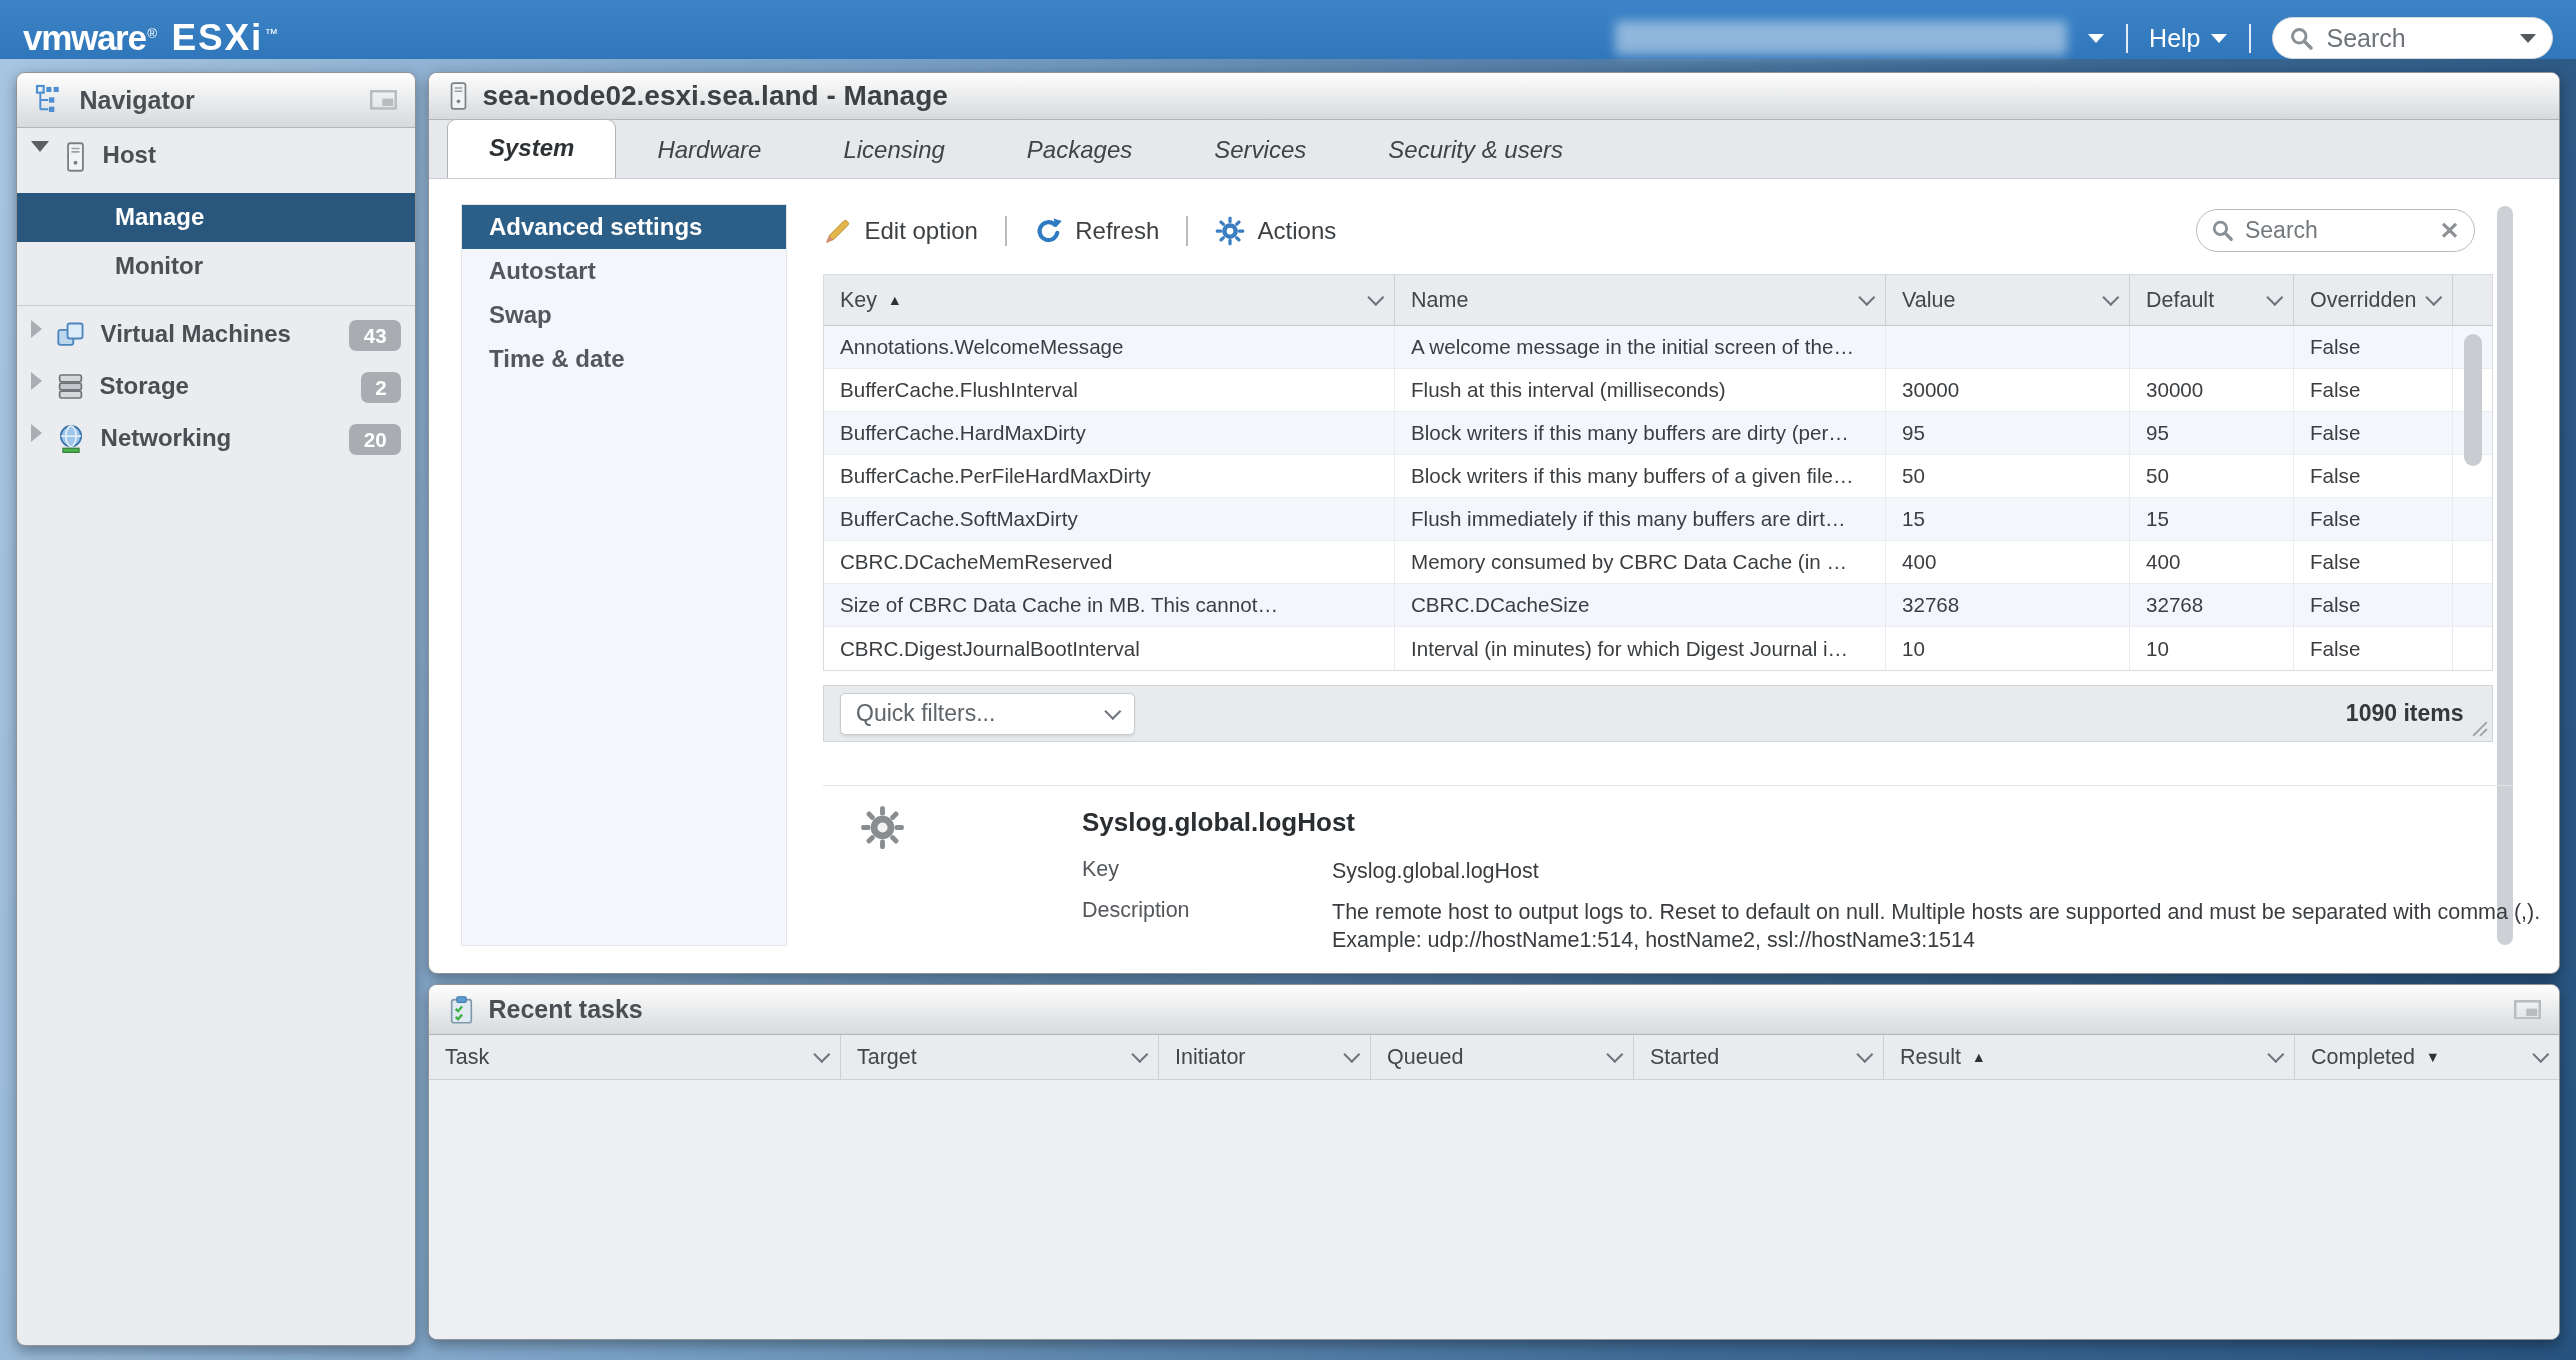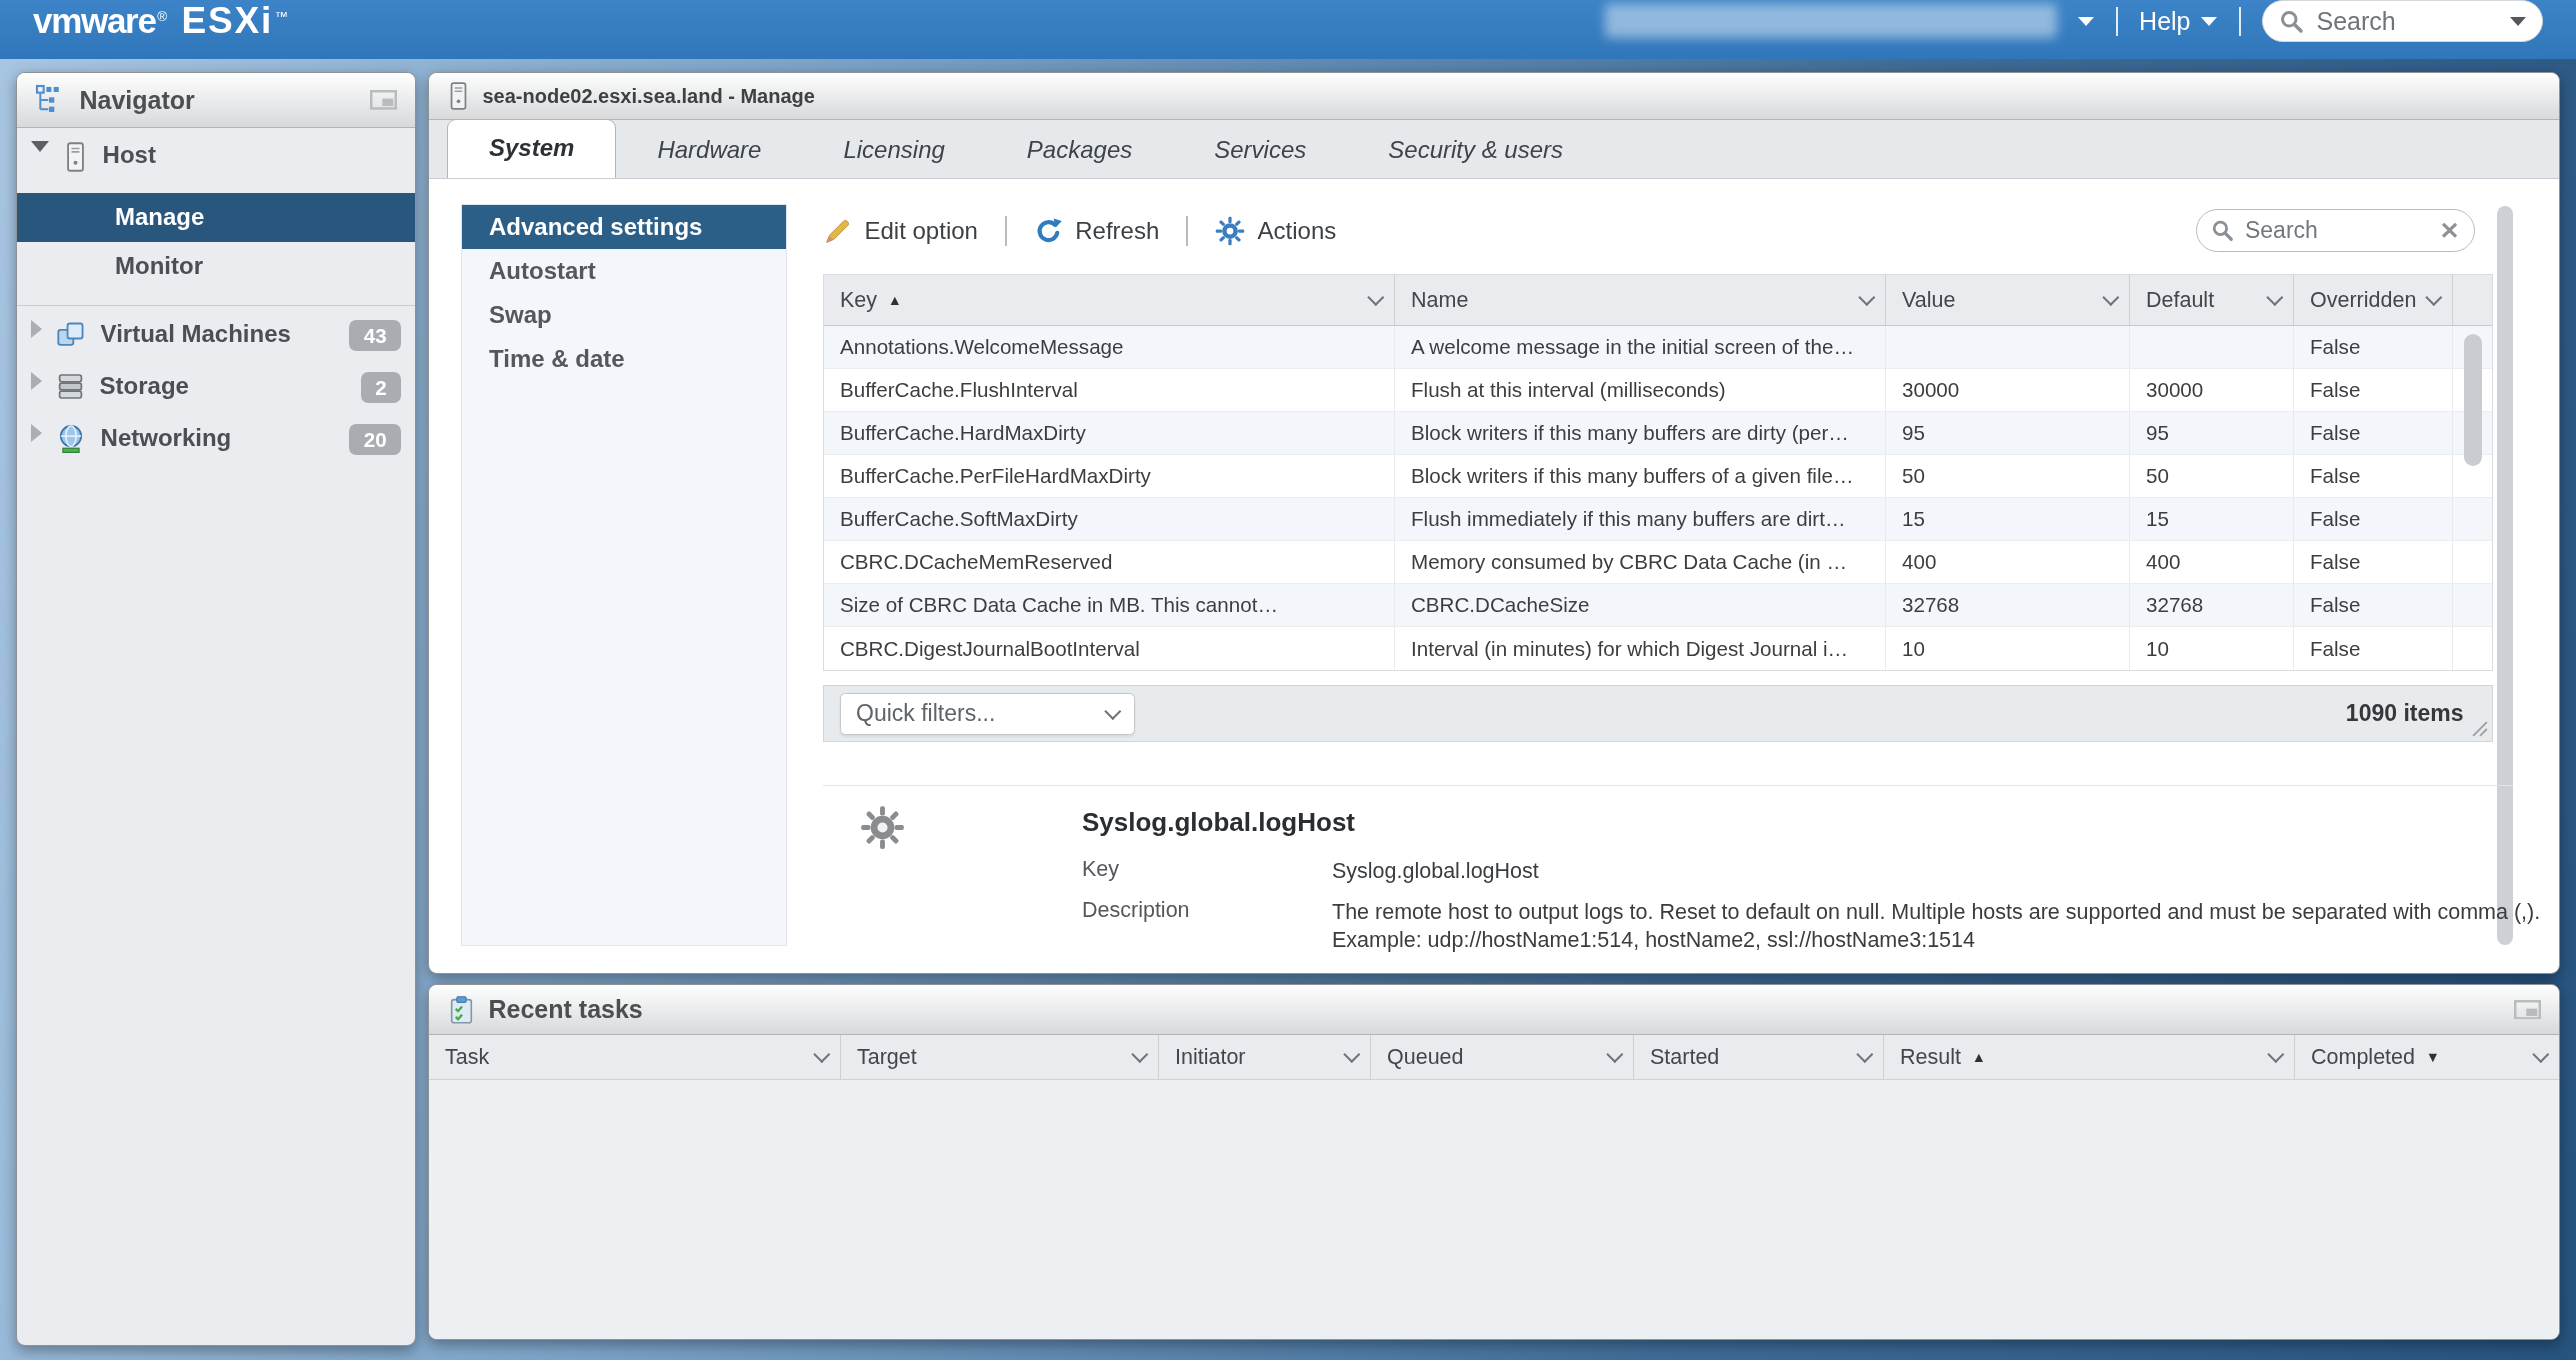--- a/index.html
+++ b/index.html
@@ -4,21 +4,21 @@
 <style>
   * { box-sizing: border-box; margin: 0; padding: 0; }
   html,body { width:2576px; height:1360px; }
   body {
     position: relative; overflow: hidden;
     font-family: "Liberation Sans", sans-serif;
     background: linear-gradient(102deg, #a8c6e2 0%, #7ba2c6 30%, #3f6b96 68%, #27537f 100%);
   }
   
   .topbar { position:absolute; top:0; left:0; right:0; height:59px;
-    background: linear-gradient(#3c84c7, #3076ba); display:flex; align-items:flex-start; padding:0 33px; z-index:10; }
+    background: linear-gradient(#3c84c7, #3076ba); display:flex; align-items:flex-end; padding:0 23px; z-index:10; }
   .brand { display:flex; align-items:baseline; color:#fff; }
   .brand-vmware { font-size:35px; font-weight:700; letter-spacing:-1.3px; }
   .brand-sup { font-size:13.4px; position:relative; top:-12.5px; margin:0 3.6px 0 1.8px; }
   .brand-esxi { font-size:37px; font-weight:600; letter-spacing:1.8px; margin-left:10.7px; }
   .topbar-right { margin-left:auto; display:flex; align-items:center; gap:21.5px; color:#fff; }
   .redacted { width:452px; height:34px; border-radius:4.5px; background:rgba(255,255,255,.45); filter:blur(5.4px); }
   .caret-down { width:0; height:0; border-left:8px solid transparent; border-right:8px solid transparent; border-top:9.8px solid #fff; }
   .tb-sep { width:1.8px; height:29px; background:rgba(255,255,255,.85); }
   .tb-help { font-size:25px; display:flex; align-items:center; gap:10.7px; }
   .search-pill { display:flex; align-items:center; width:281px; height:42px; border-radius:21.5px;
@@ -43,21 +43,21 @@
   .nav-child { height:49px; display:flex; align-items:center; padding-left:98px;
     font-size:24px; font-weight:700; color:#4b4e52; }
   .nav-child.selected { background:#28567d; color:#fff; }
   .nav-sep { border-top:1.8px solid #c9ccd0; margin:14.3px 0; }
   .badge { margin-left:auto; background:#a9adb2; color:#fff; font-size:20.6px; font-weight:700;
     padding:3.6px 14.3px; border-radius:7.2px; }
   .nav-icon { display:flex; }
   
   #main { left:428px; top:72px; width:2132px; height:902px; }
   #main .panel-header { height:47px; }
-  #main .panel-title { font-size:20px; color:#3e4144; }
+  #main .panel-title { font-size:28px; color:#3e4144; }
   .tab-bar { height:59px; background:#e6e9ec; border-bottom:1.8px solid #c9ccd0;
     display:flex; align-items:flex-end; padding-left:18px; }
   .tab { height:55px; line-height:54px; padding:0 41px; font-size:24px; color:#3f4347;font-style:italic; }
   .tab.active { background:#fff; border:1.8px solid #b2b5b8; border-bottom:none;
     border-radius:9px 9px 0 0; font-weight:700; color:#2e3134; height:59px; line-height:55px; }
   .main-content { position:relative; height:794px; }
   .subnav { position:absolute; left:32px; top:25px; width:326px; height:742px;
     background:#f3f6fa; border:0.9px solid #e2e5ea; }
   .subnav-item { height:44px; display:flex; align-items:center; padding-left:27px;
     font-size:24px; font-weight:700; color:#54585c; }

